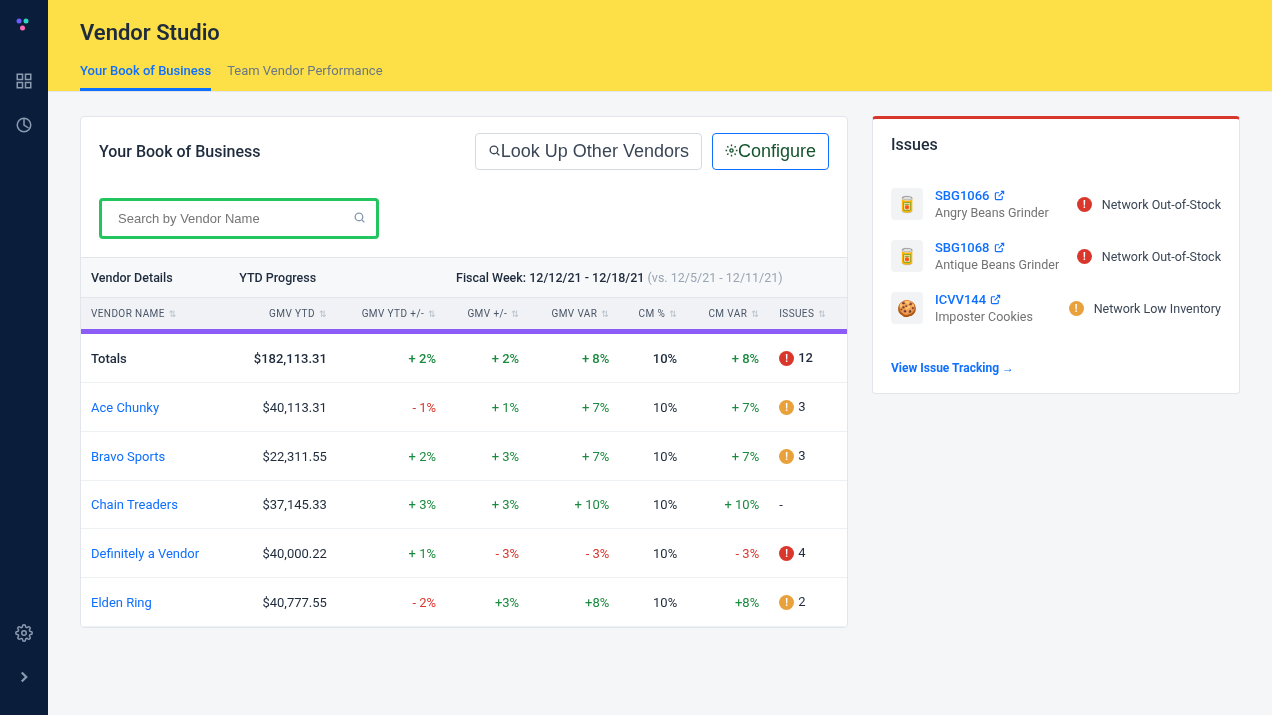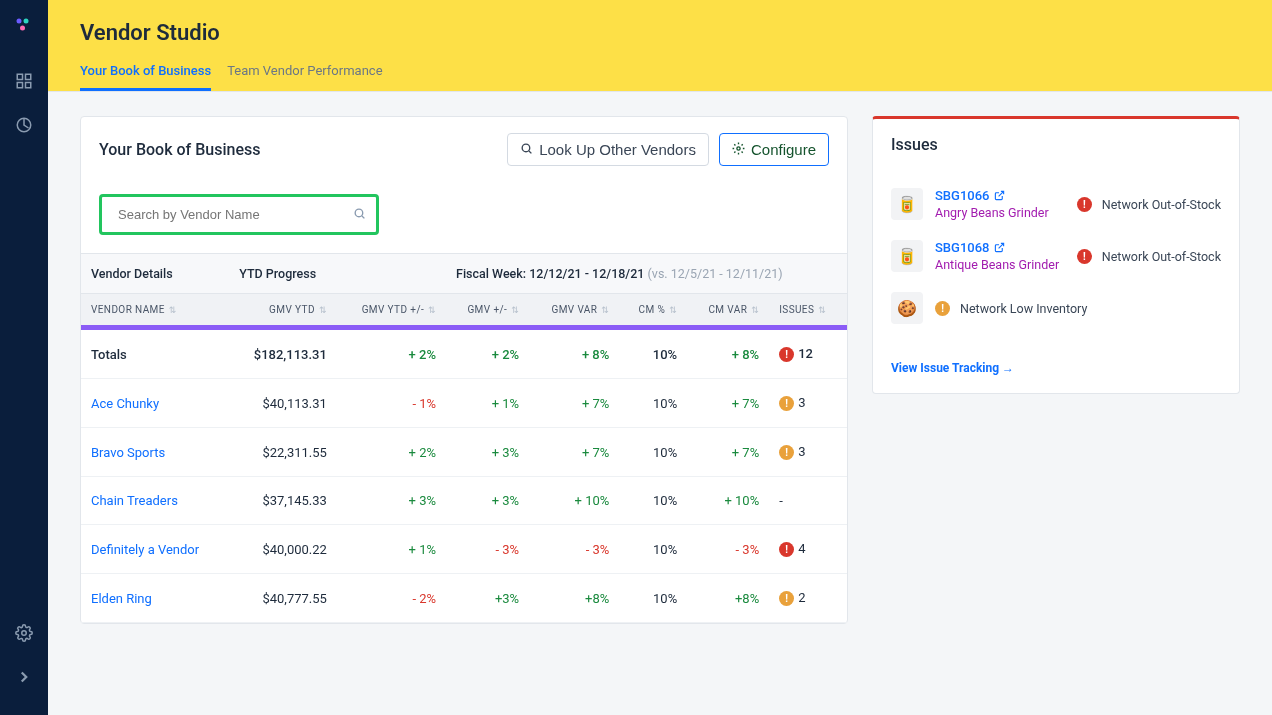--- a/index.html
+++ b/index.html
@@ -15,21 +15,21 @@
 .tabs { display: flex; gap: 16px; }
 .tab { padding-bottom: 10px; font-size: 13px; color: #6b7785; cursor: pointer; border-bottom: 3px solid transparent; }
 .tab.active { color: #0f6fff; border-bottom-color: #0f6fff; font-weight: 500; }
 .content { display: flex; gap: 24px; padding: 24px 32px; align-items: flex-start; }
 .card { background: #fff; border: 1px solid #e2e6eb; border-radius: 4px; }
 .left-card { flex: 1; }
 .right-card { width: 368px; border-top: 3px solid #d9372c; }
 .card-header { display: flex; align-items: center; justify-content: space-between; padding: 16px 18px; }
 .card-title { font-size: 16px; font-weight: 500; }
 .card-actions { display: flex; gap: 10px; }
-.btn { display: inline-flex; align-items: center; gap: 6px; padding: 7px 12px; border: 1px solid #d4dae2; border-radius: 4px; background: #fff; font-size: 15px; cursor: pointer; color: #3a4656; }
+.btn { display: inline-flex; align-items: center; gap: 0; padding: 7px 12px; border: 1px solid #d4dae2; border-radius: 4px; background: #fff; font-size: 18px; cursor: pointer; color: #3a4656; }
 .btn-primary { border-color: #0f6fff; color: #14532d; }
 .search-wrap { padding: 12px 18px 18px 18px; }
 .search-box { display: flex; align-items: center; border: 3px solid #22c55e; border-radius: 4px; width: 280px; padding: 0 10px; }
 .search-box input { border: none; outline: none; padding: 10px 6px; font-size: 13px; flex: 1; }
 .search-box .sicon { color: #8a9bb0; }
 table { width: 100%; border-collapse: collapse; }
 .group-header th { background: #f7f8fa; font-size: 12.5px; font-weight: 500; text-align: left; padding: 12px 10px; border-top: 1px solid #e2e6eb; border-bottom: 1px solid #e2e6eb; }
 .col-header th { background: #f0f2f5; font-size: 10px; font-weight: 400; letter-spacing: 0.4px; text-align: left; padding: 10px 10px; color: #4a5668; border-bottom: 5px solid #8b5cf6; }
 .col-header th .sort { color: #b6c0cc; margin-left: 4px; font-size: 9px; }
 td { padding: 16px 10px; border-bottom: 1px solid #eef1f4; font-size: 13px; }
@@ -39,21 +39,21 @@
 .link { color: #0f6fff; cursor: pointer; }
 .issue-icon { display: inline-flex; align-items: center; justify-content: center; width: 15px; height: 15px; border-radius: 50%; color: #fff; font-size: 10px; font-weight: 700; margin-right: 4px; vertical-align: middle; }
 .issue-icon.err { background: #d9372c; }
 .issue-icon.warn { background: #e9a13b; }
 .totals-row td { font-weight: 500; }
 .issues-body { padding: 8px 18px 16px 18px; }
 .issue-row { display: flex; align-items: center; gap: 12px; padding: 10px 0; }
 .issue-thumb { width: 32px; height: 32px; background: #f2f3f5; border-radius: 4px; display: flex; align-items: center; justify-content: center; font-size: 16px; }
 .issue-info { flex: 1; }
 .issue-id { color: #0f6fff; font-size: 13px; font-weight: 500; display: inline-flex; align-items: center; gap: 4px; cursor: pointer; }
-.issue-name { font-size: 12.5px; color: #a21caf; margin-top: 2px; }
+.issue-name { font-size: 12.5px; color: #737373; margin-top: 2px; }
 .issue-status { display: flex; align-items: center; gap: 6px; font-size: 12.5px; color: #3a4656; }
 .issues-footer { text-align: left; padding: 10px 18px 18px 18px; font-weight: bold; }
 .issues-footer a { color: #0f6fff; font-size: 12px; cursor: pointer; }
 .fiscal-sub { color: #9aa5b3; font-weight: 400; }
 </style>
 </head>
 <body>
 
 <div class="app">
   <nav class="sidebar">
@@ -236,20 +236,25 @@
               <div class="issue-thumb">🥫</div>
               <div class="issue-info"><div class="issue-id">SBG1068 <svg width="11" height="11" viewBox="0 0 24 24" fill="none" stroke="currentColor" stroke-width="2.5">
                     <path d="M18 13v6a2 2 0 01-2 2H5a2 2 0 01-2-2V8a2 2 0 012-2h6"></path>
                     <polyline points="15 3 21 3 21 9"></polyline>
                     <line x1="10" y1="14" x2="21" y2="3"></line>
                   </svg></div><div class="issue-name">Antique Beans Grinder</div></div>
               <div class="issue-status"><span class="issue-icon err">!</span>Network Out-of-Stock</div>
             </div>
             <div class="issue-row">
               <div class="issue-thumb">🍪</div>
+              <div class="issue-info"><div class="issue-id">ICVV144 <svg width="11" height="11" viewBox="0 0 24 24" fill="none" stroke="currentColor" stroke-width="2.5">
+                    <path d="M18 13v6a2 2 0 01-2 2H5a2 2 0 01-2-2V8a2 2 0 012-2h6"></path>
+                    <polyline points="15 3 21 3 21 9"></polyline>
+                    <line x1="10" y1="14" x2="21" y2="3"></line>
+                  </svg></div><div class="issue-name">Imposter Cookies</div></div>
               <div class="issue-status"><span class="issue-icon warn">!</span>Network Low Inventory</div>
             </div>
           </div>
         <div class="issues-footer">
           <a>View Issue Tracking →</a>
         </div>
       </div>
     </div>
   </div>
 </div>

